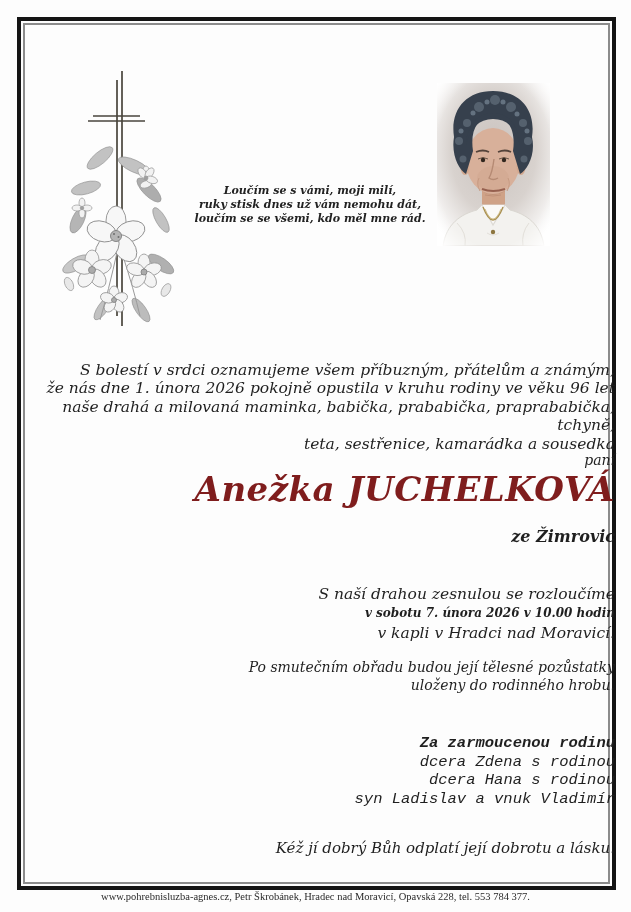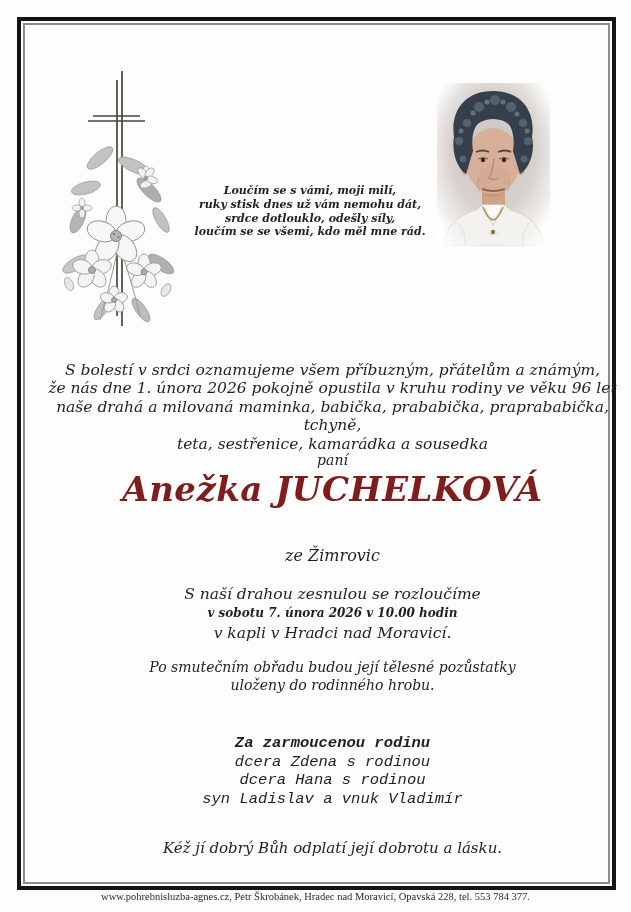--- a/index.html
+++ b/index.html
@@ -42,35 +42,35 @@
     width: 320px;
     text-align: center;
     font-style: italic;
     font-weight: bold;
     font-size: 11px;
     line-height: 13.8px;
     color: #222;
   }
   .centered-block {
     position: absolute;
-    left: 37px;
+    left: 24px;
     width: 591px;
-    text-align: center;
+    text-align: right;
     font-style: italic;
   }
   .announcement { top: 361px; font-size: 15.5px; line-height: 18.4px; }
   .title-pani   { top: 452px; font-size: 14px; }
   .deceased-name {
     top: 469px;
     font-size: 34px;
     font-weight: bold;
     letter-spacing: 0.5px;
     color: #7f1d1d;
   }
-  .origin       { top: 527px; font-size: 16px; font-weight: normal; margin-top: 19px; }
+  .origin       { top: 527px; font-size: 16px; font-weight: bold; }
   .farewell     { top: 585px; font-size: 15.5px; line-height: 18.4px; }
   .farewell .bold-line { font-size: 12px; font-weight: bold; line-height: 21px; }
   .burial       { top: 658px; font-size: 14px; line-height: 18.4px; }
   .family       { top: 734px; font-size: 15.5px; line-height: 18.6px; font-family: Liberation Mono, monospace; }
   .family .heading { font-weight: bold; }
   .closing      { top: 839px; font-size: 15px; }
   .footer {
     position: absolute;
     left: 0; top: 891px;
     width: 631px;
@@ -204,21 +204,20 @@
     <circle r="2.5" fill="#ababab" stroke="#7d7d7d"></circle>
   </g>
 
   <ellipse cx="118" cy="232" rx="4" ry="7" fill="#e8e8e8" stroke="#9a9a9a" stroke-width="0.7" transform="rotate(30 118 232)"></ellipse>
   <ellipse cx="21" cy="226" rx="4" ry="7" fill="#e8e8e8" stroke="#9a9a9a" stroke-width="0.7" transform="rotate(-25 21 226)"></ellipse>
 </svg>
 
 <div class="poem">
   <div>Loučím se s vámi, moji milí,</div>
   <div>ruky stisk dnes už vám nemohu dát,</div>
-  <div>srdce dotlouklo, odešly síly,</div>
   <div>loučím se se všemi, kdo měl mne rád.</div>
 </div>
 
 <svg class="portrait-art" viewBox="0 0 113 163">
   <defs>
     <radialGradient id="pbg" cx="50%" cy="42%" r="68%">
       <stop offset="0%" stop-color="#c9c2be"></stop>
       <stop offset="55%" stop-color="#d8d2ce"></stop>
       <stop offset="100%" stop-color="#ffffff"></stop>
     </radialGradient>

